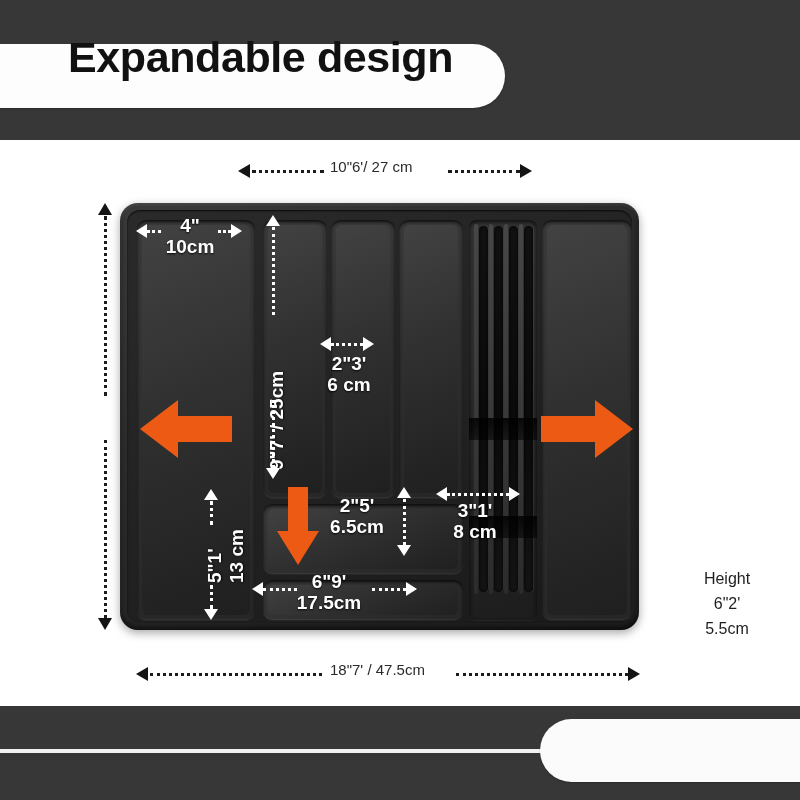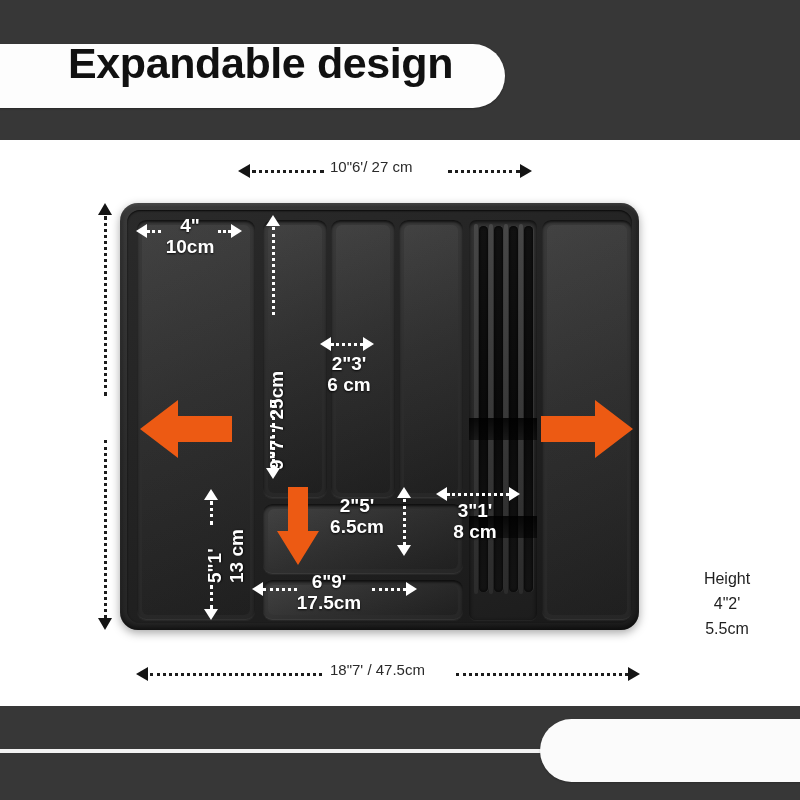--- a/index.html
+++ b/index.html
@@ -36,21 +36,21 @@
     top: 44px;
     width: 545px;
     height: 64px;
     background: #fdfdfd;
     border-radius: 0 34px 34px 0;
     box-shadow: 0 1px 2px rgba(0,0,0,0.25);
   }
   .header-title {
     position: absolute;
     left: 68px;
-    top: 42px;
+    top: 36px;
     font-size: 43px;
     font-weight: bold;
     color: #111111;
     letter-spacing: -0.4px;
     white-space: nowrap;
     line-height: 1;
   }
 
   
   .footer-bar {
@@ -399,21 +399,21 @@
 
   <div>
     <div class="tri wtri-left" style="left:436px; top:487px;"></div>
     <div class="wdot-h" style="left:447px; top:493px; width:62px;"></div>
     <div class="tri wtri-right" style="left:509px; top:487px;"></div>
     <div class="wlabel" style="left:433px; top:500px; width:84px;">3"1'
 8 cm</div>
   </div>
 
   <div class="height-note">Height
-4"2'
+6"2'
 5.5cm</div>
 
   <div>
     <div class="tri tri-left" style="left:136px; top:667px;"></div>
     <div class="dotline-h" style="left:150px; top:673px; width:172px;"></div>
     <div class="dim-outer-label dim-bottom-label">18"7' / 47.5cm</div>
     <div class="dotline-h" style="left:456px; top:673px; width:172px;"></div>
     <div class="tri tri-right" style="left:628px; top:667px;"></div>
   </div>
 

